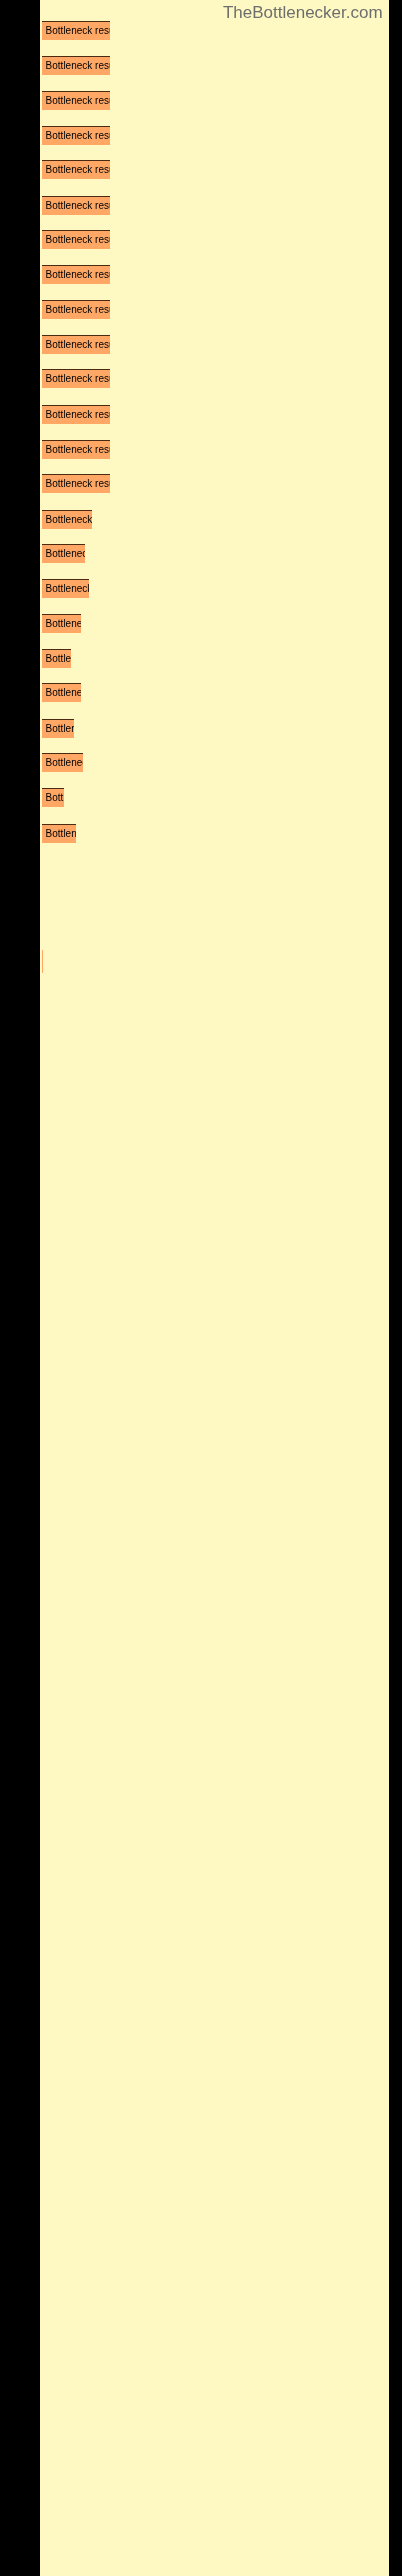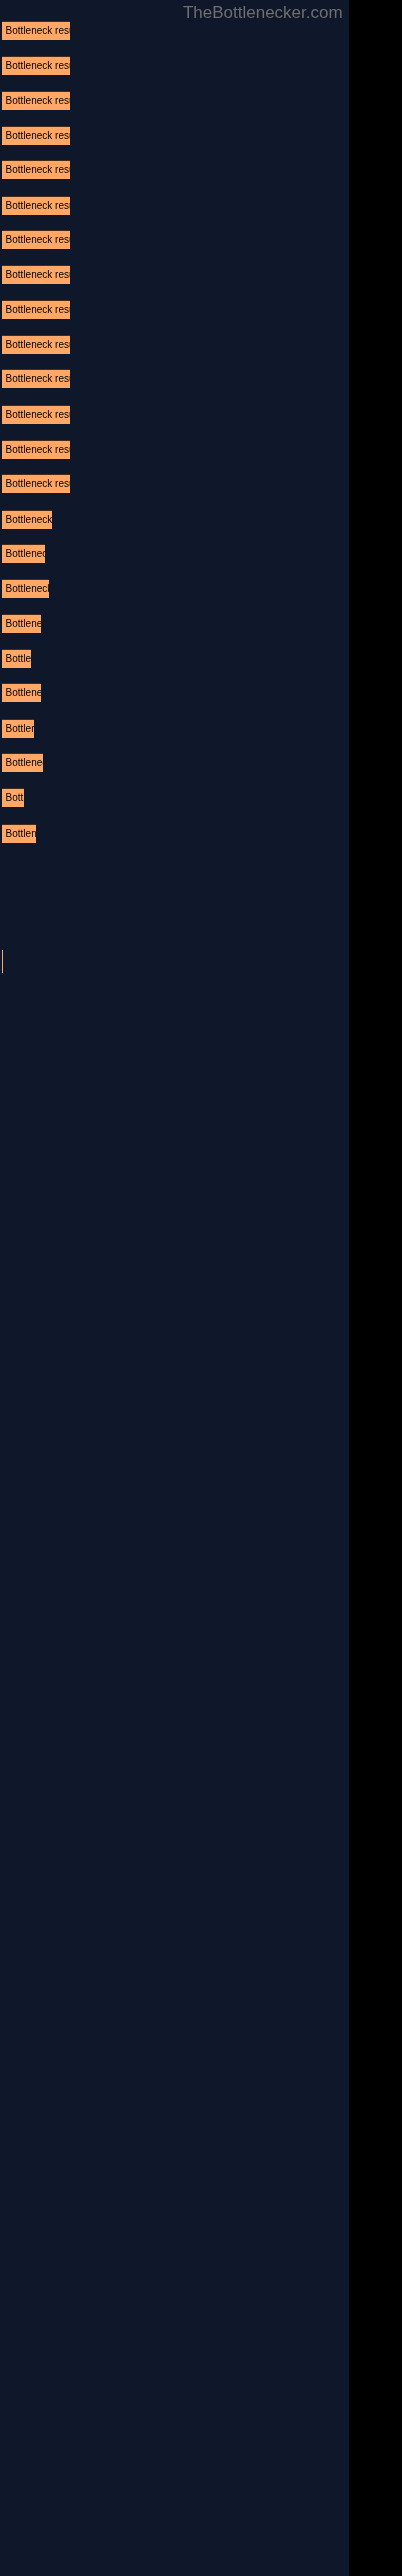--- a/index.html
+++ b/index.html
@@ -11,21 +11,22 @@
     width: 403px;
     height: 2576px;
     position: relative;
     font-family: "Liberation Sans", sans-serif;
     overflow: hidden;
   }
   #page-wrap {
     position: relative;
     width: 349px;
     height: 2576px;
-    background: #0f172a;
+    background: #fef9c3;
+    margin-left: 40px;
   }
   .site-title {
     position: absolute;
     right: 6.4px;
     top: 1.6px;
     color: #6e6e6e;
     font-size: 17px;
     font-family: "Liberation Sans", sans-serif;
     letter-spacing: 0px;
     white-space: nowrap;

